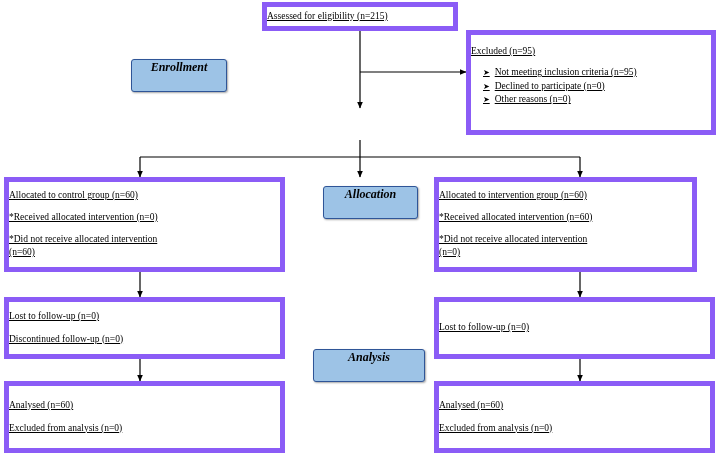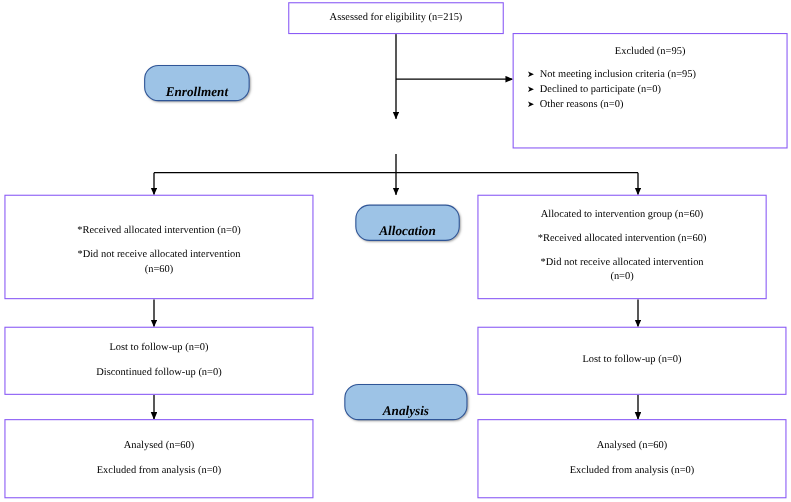--- a/index.html
+++ b/index.html
@@ -11,44 +11,45 @@
     position: relative;
     width: 719px;
     height: 456px;
     background: #ffffff;
     font-family: "Liberation Serif", serif;
     overflow: hidden;
   }
   .box {
     position: absolute;
     box-sizing: border-box;
-    border: 1px solid #8b5cf6;
+    border: 5px solid #8b5cf6;
     background: #ffffff;
     display: flex;
     flex-direction: column;
     justify-content: center;
-    align-items: center;
+    align-items: flex-start;
     text-align: center;
     font-size: 9.5px;
     color: #000000;
     line-height: 1.45;
+    text-decoration: underline;
   }
   .box .line {
     display: block;
     white-space: nowrap;
   }
   .stage {
     position: absolute;
     box-sizing: border-box;
     border: 1px solid #2f5597;
     background: #9dc3e6;
-    border-radius: 13px;
+    border-radius: 3px;
     display: flex;
     justify-content: center;
-    align-items: flex-end;
+    align-items: flex-start;
     font-family: "Liberation Serif", serif;
     font-style: italic;
     font-weight: bold;
     font-size: 12px;
     color: #000000;
     box-shadow: 1px 1px 2px rgba(0,0,0,0.35);
   }
   .bullet-line {
     display: flex;
     align-items: baseline;
@@ -129,20 +130,21 @@
   <div class="stage" style="left:323px; top:186px; width:95px; height:33px;">
     <span>Allocation</span>
   </div>
 
 
   <div class="stage" style="left:313px; top:349px; width:112px; height:33px;">
     <span>Analysis</span>
   </div>
 
   <div class="box" style="left:4px; top:177px; width:281px; height:95px;">
+    <span class="line">Allocated to control group (n=60)</span>
     <span class="line" style="margin-top:8px;">*Received allocated intervention (n=0)</span>
     <span class="line" style="margin-top:8px;">*Did not receive allocated intervention</span>
     <span class="line">(n=60)</span>
   </div>
 
   <div class="box" style="left:434px; top:177px; width:263px; height:95px;">
     <span class="line">Allocated to intervention group (n=60)</span>
     <span class="line" style="margin-top:8px;">*Received allocated intervention (n=60)</span>
     <span class="line" style="margin-top:8px;">*Did not receive allocated intervention</span>
     <span class="line">(n=0)</span>

